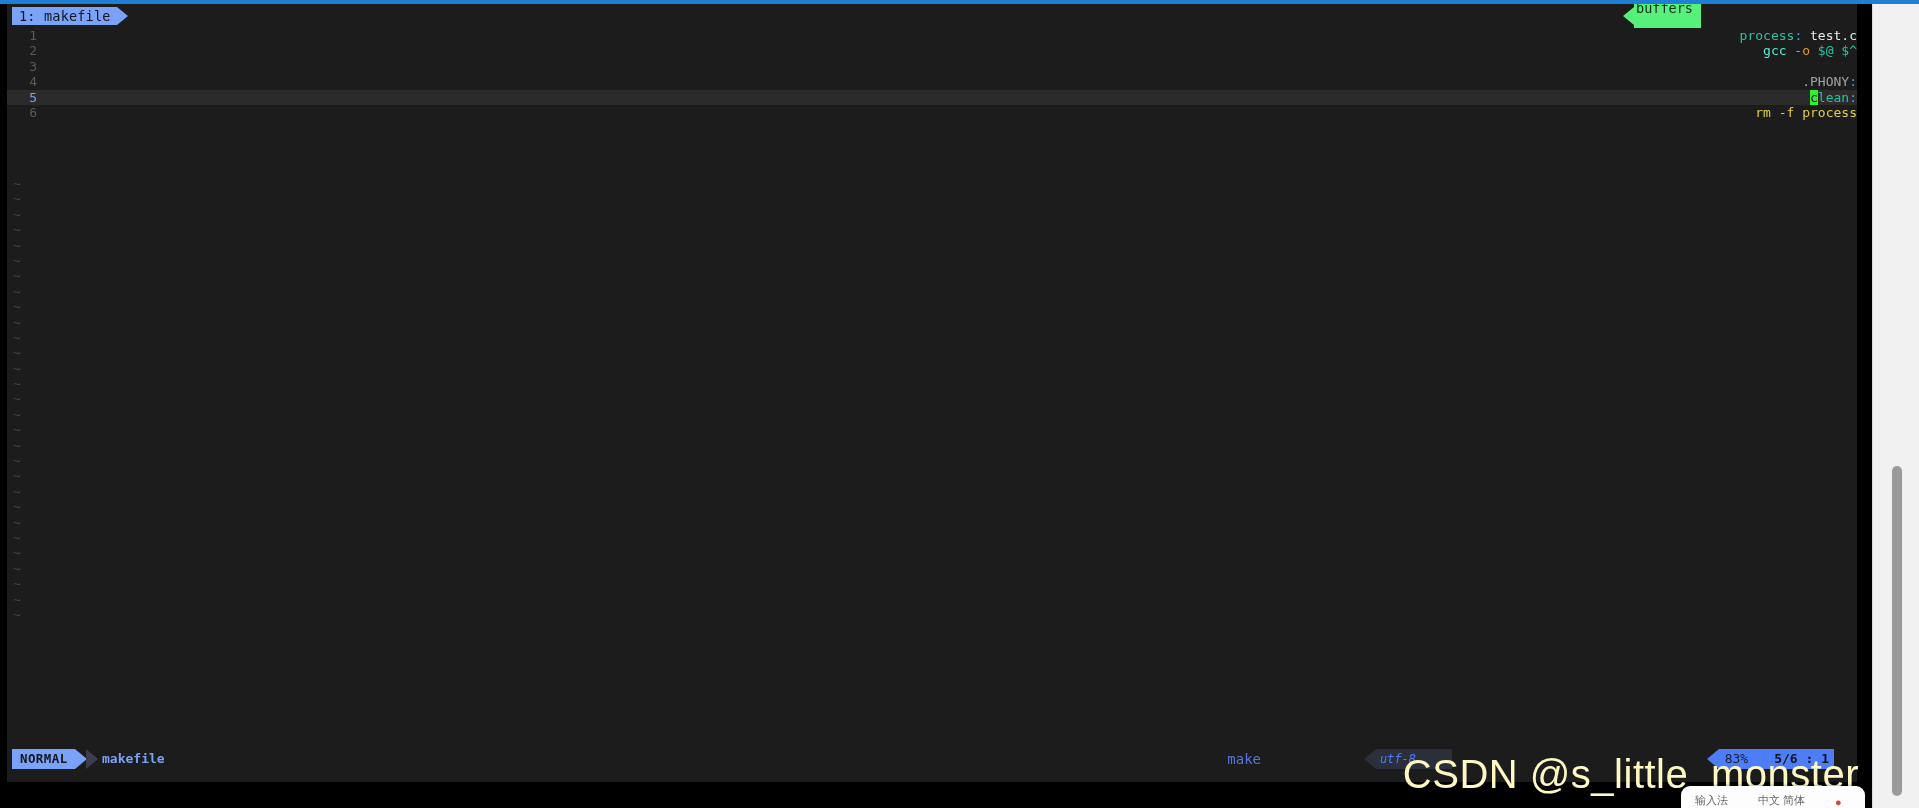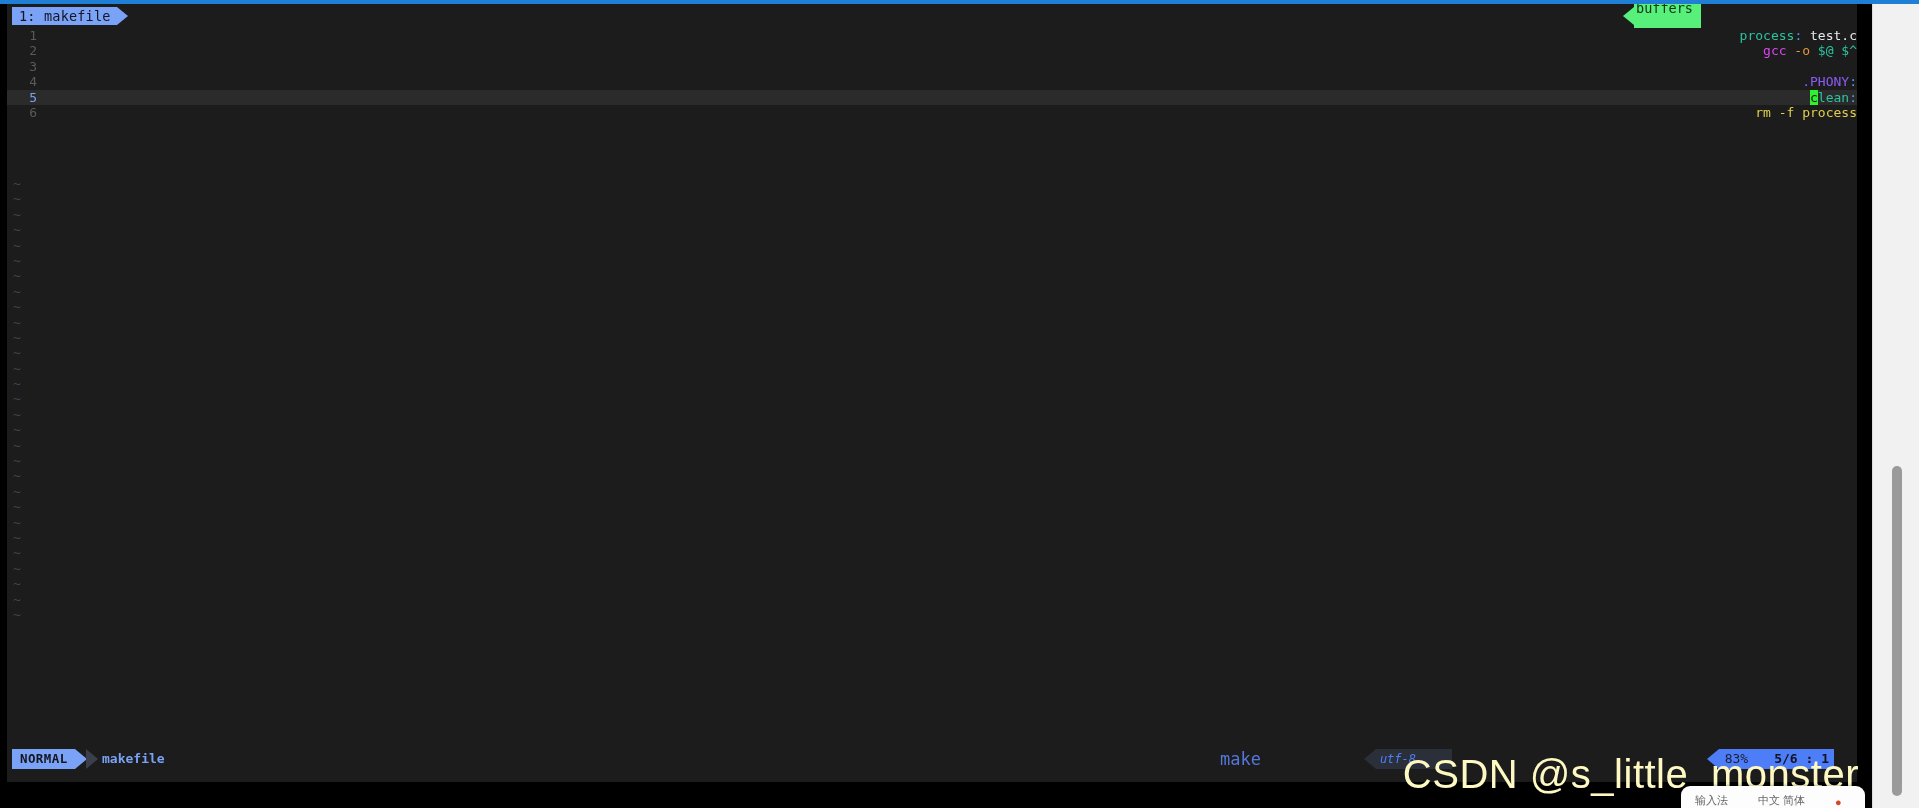--- a/index.html
+++ b/index.html
@@ -136,24 +136,24 @@
   }
   .ltext {
     padding-left: 8px;
     flex: 1;
     text-align: right;
   }
 
   .tok-target   { color: #2ac3a0; }
   .tok-colon    { color: #4d9ef8; }
   .tok-dep      { color: #e7e9ee; }
-  .tok-cmd      { color: #d946ef; }
+  .tok-cmd      { color: #5eead4; }
   .tok-flag     { color: #e09a3e; }
   .tok-var      { color: #2ac3a0; }
-  .tok-phony    { color: #8b5cf6; }
+  .tok-phony    { color: #a3a3a3; }
   .tok-plain    { color: #e0cf4c; }
   .cursor-block {
     background: #30f030;
     color: #111;
   }
 
   
   #tildes {
     position: absolute;
     left: 0; top: 148px;
@@ -202,21 +202,21 @@
     left: 87px;
     color: #7aa2f7;
     font-size: 13px;
     font-weight: bold;
     line-height: 20px;
     padding-left: 8px;
   }
   #sl-ft {
     right: 596px;
     color: #5577dd;
-    font-size: 17px;
+    font-size: 14px;
     line-height: 20px;
   }
   #sl-enc-wrap { right: 405px; }
   #sl-enc-arrow {
     width: 0; height: 0;
     border-top: 10px solid transparent;
     border-bottom: 10px solid transparent;
     border-right: 12px solid #2b2f3a;
   }
   #sl-enc-body {

